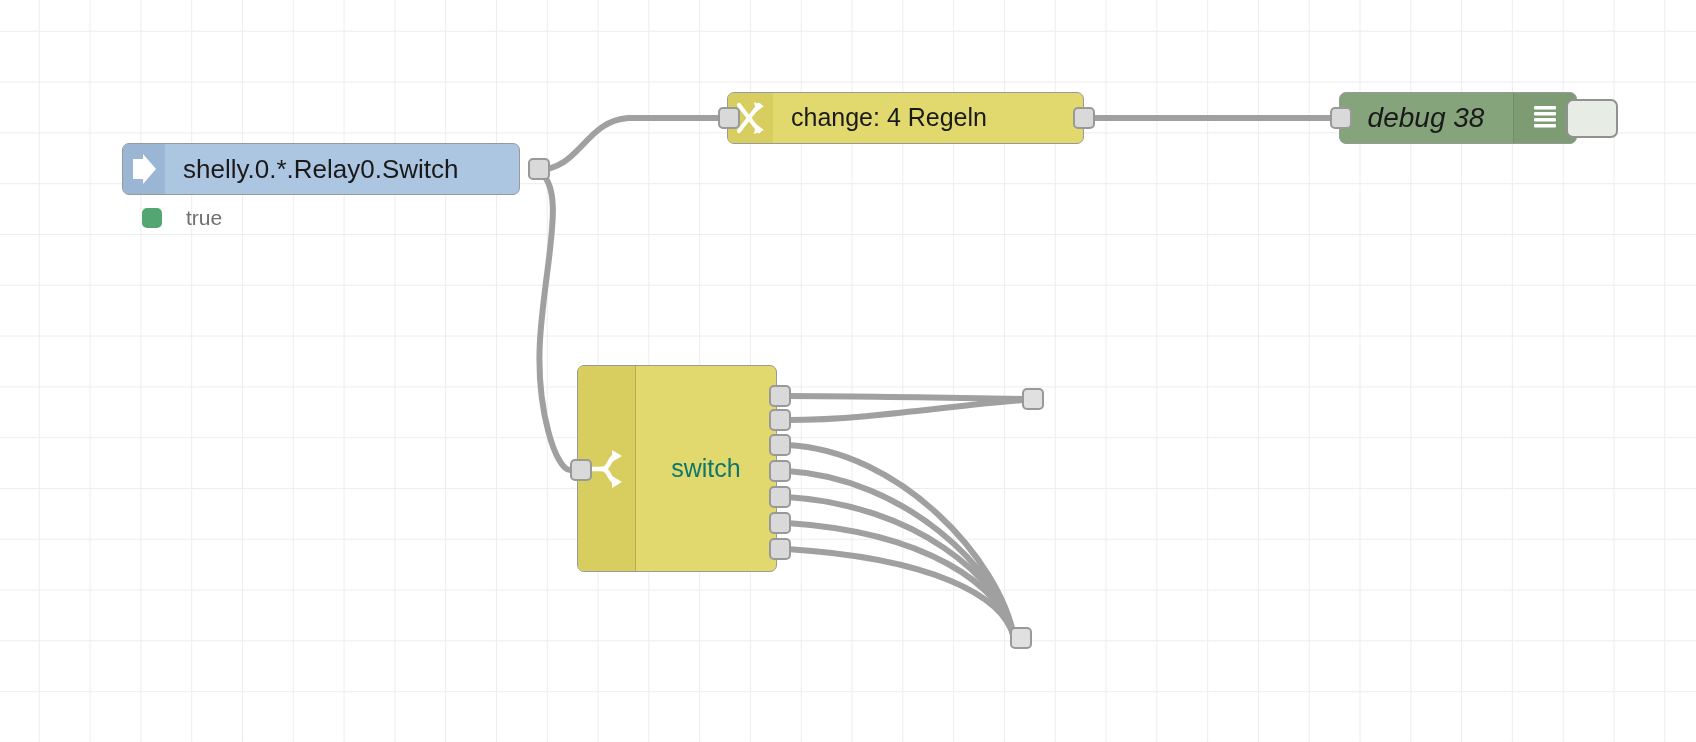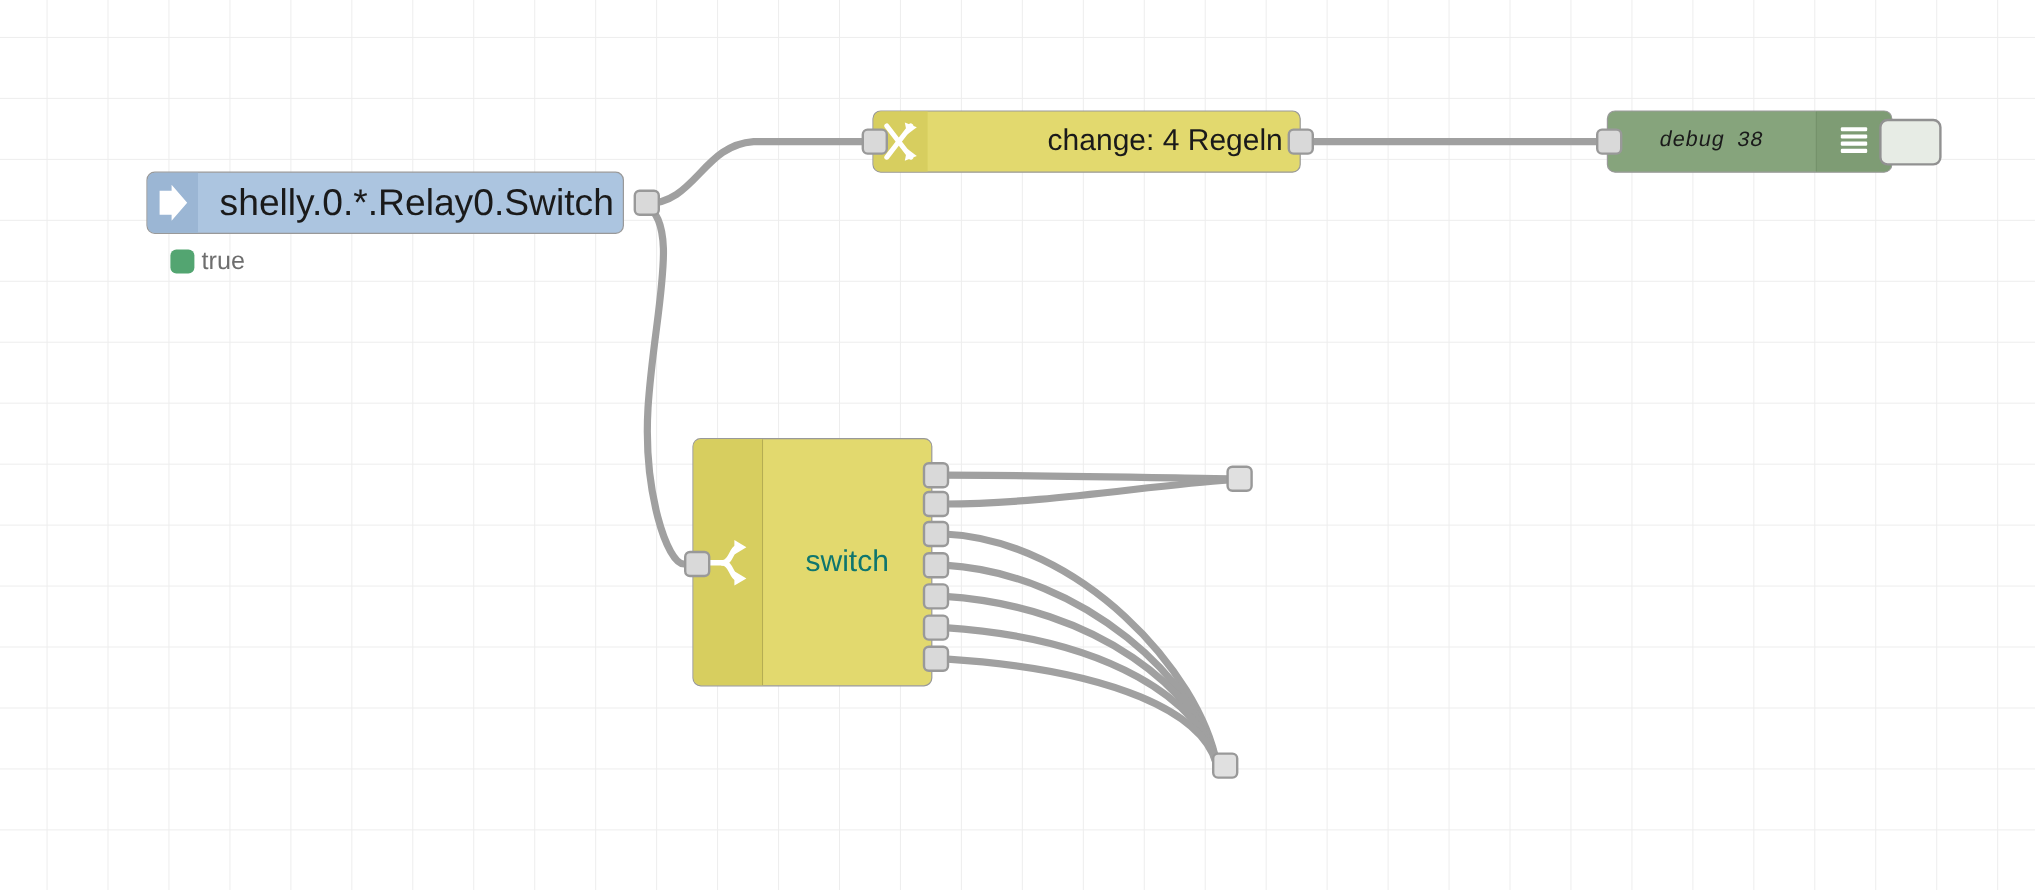--- a/index.html
+++ b/index.html
@@ -32,21 +32,20 @@
     pointer-events: none;
   }
   .node {
     position: absolute;
     box-sizing: border-box;
     border: 1px solid #999999;
     border-radius: 7px;
     display: flex;
     align-items: center;
     box-shadow: 0 0 0 0 rgba(0,0,0,0);
-    text-align: right;
   }
   .node-icon-pane {
     width: 30px;
     align-self: stretch;
     display: flex;
     align-items: center;
     justify-content: center;
     border-top-left-radius: 6px;
     border-bottom-left-radius: 6px;
     background: rgba(0,0,0,0.06);
@@ -62,21 +61,21 @@
     overflow: hidden;
   }
 
   
   .node-inject-shelly {
     left: 122px; top: 143px;
     width: 398px; height: 52px;
     background: #acc5e0;
   }
   .node-inject-shelly .node-icon-pane { background: #9bb6d4; width: 42px; }
-  .node-inject-shelly .node-label { font-size: 31px; padding-left: 18px; }
+  .node-inject-shelly .node-label { font-size: 26px; padding-left: 18px; }
 
   .node-change {
     left: 727px; top: 92px;
     width: 357px; height: 52px;
     background: #e2d96e;
   }
   .node-change .node-icon-pane { background: #d7ce5f; width: 45px; }
   .node-change .node-label { font-size: 25px; padding-left: 18px; }
 
   .node-debug {
@@ -87,23 +86,22 @@
     display: block;
   }
   .node-debug .debug-text {
     position: absolute;
     left: 0; top: 0;
     right: 64px; bottom: 0;
     display: flex;
     align-items: center;
     justify-content: center;
     font-style: italic;
-    font-size: 18px;
+    font-size: 28px;
     color: #1a1a1a;
-    font-family: Liberation Mono, monospace;
   }
   .debug-icon-pane {
     position: absolute;
     right: 0; top: 0;
     width: 62px; height: 100%;
     background: #7e9c74;
     border-left: 1px solid #6f8c66;
     border-top-right-radius: 6px;
     border-bottom-right-radius: 6px;
     display: flex;
@@ -161,21 +159,21 @@
     border-radius: 5px;
   }
   .port.endpoint { background: #e0e0e0; }
 
   
   .status {
     position: absolute;
     left: 142px; top: 206px;
     display: flex;
     align-items: center;
-    gap: 6px;
+    gap: 24px;
   }
   .status-dot {
     width: 20px; height: 20px;
     border-radius: 5px;
     background: #53a571;
   }
   .status-text {
     font-size: 21px;
     color: #6e6e6e;
   }

